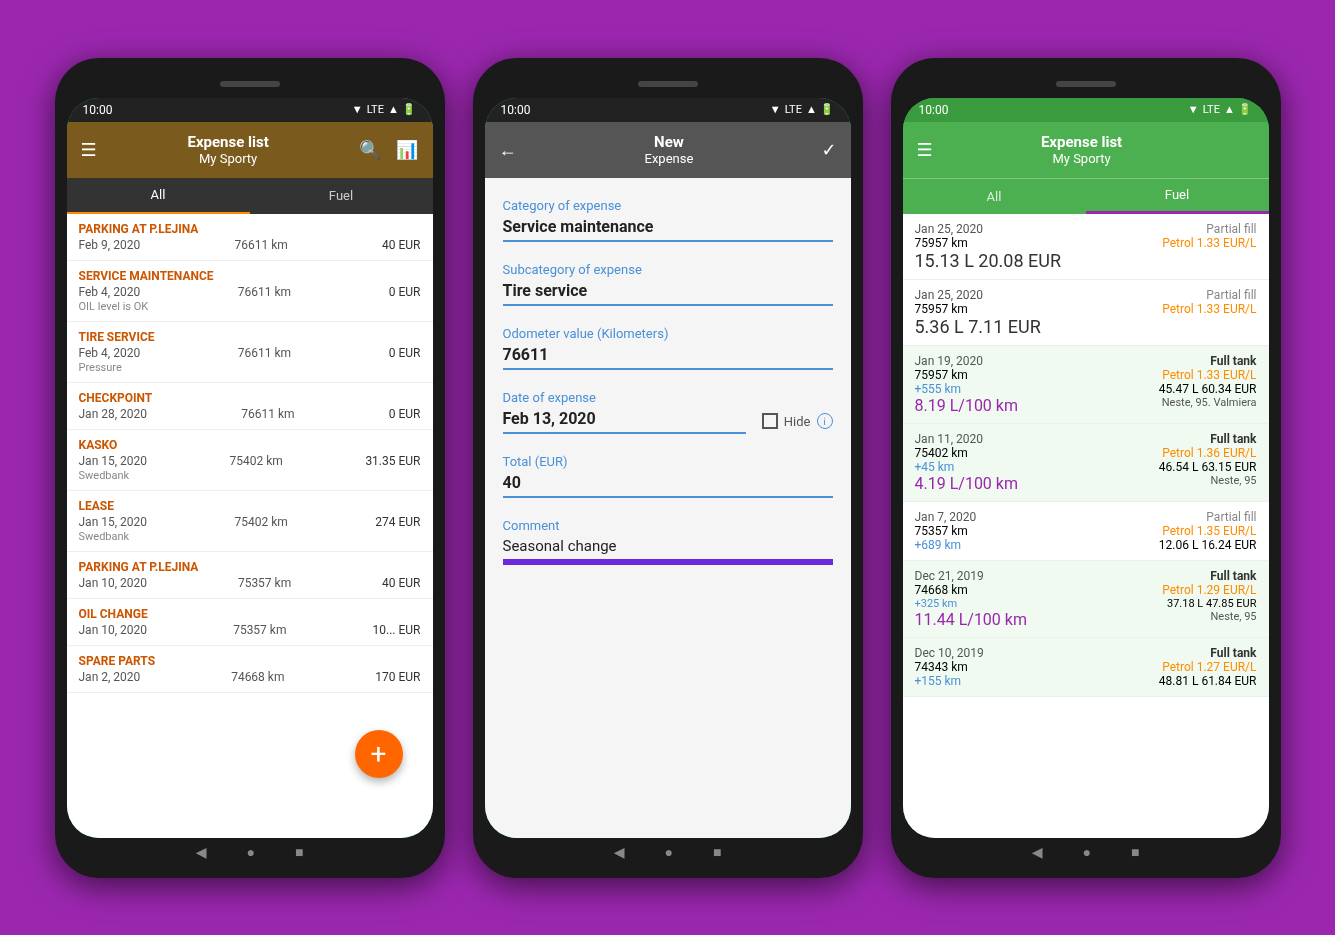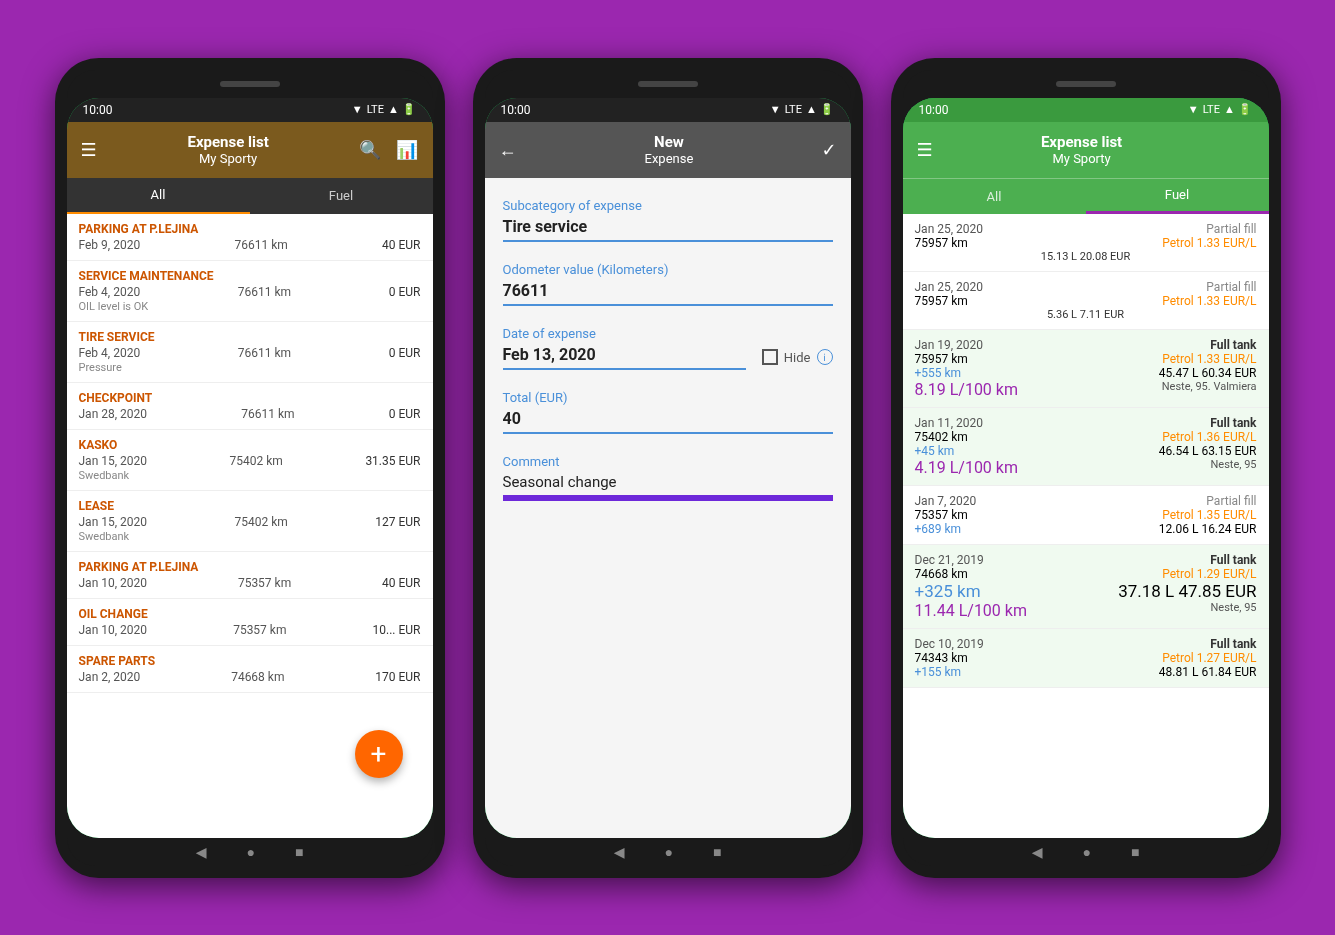--- a/index.html
+++ b/index.html
@@ -301,22 +301,22 @@
       display: flex;
       justify-content: space-between;
       font-size: 12px;
       color: #555;
     }
     .fuel-orange {
       color: #FF8C00;
     }
     .fuel-details-row {
       display: flex;
-      justify-content: center;
-      font-size: 11px;
+      justify-content: flex-start;
+      font-size: 18px;
       color: #333;
     }
     .fuel-efficiency {
       color: #9B27AF;
       font-weight: normal;
       font-size: 16px;
     }
     .fuel-station {
       font-size: 11px;
       color: #555;
@@ -417,21 +417,21 @@
             <span>75402 km</span>
             <span class="expense-amount">31.35 EUR</span>
           </div>
           <div class="expense-note">Swedbank</div>
         </div>
         <div class="expense-item">
           <div class="expense-title">LEASE</div>
           <div class="expense-details">
             <span>Jan 15, 2020</span>
             <span>75402 km</span>
-            <span class="expense-amount">127 EUR</span>
+            <span class="expense-amount">274 EUR</span>
           </div>
           <div class="expense-note">Swedbank</div>
         </div>
         <div class="expense-item">
           <div class="expense-title">PARKING AT P.LEJINA</div>
           <div class="expense-details">
             <span>Jan 10, 2020</span>
             <span>75357 km</span>
             <span class="expense-amount">40 EUR</span>
           </div>
@@ -482,20 +482,24 @@
       <div class="app-header-gray">
         <span class="icon-white">←</span>
         <div style="text-align:center;">
           <div class="header-title-white">New</div>
           <div class="header-subtitle-white">Expense</div>
         </div>
         <span class="icon-white">✓</span>
       </div>
 
       <div class="form-content">
+        <div class="form-field">
+          <div class="form-label">Category of expense</div>
+          <div class="form-value">Service maintenance</div>
+        </div>
         <div class="form-field">
           <div class="form-label">Subcategory of expense</div>
           <div class="form-value">Tire service</div>
         </div>
         <div class="form-field">
           <div class="form-label">Odometer value (Kilometers)</div>
           <div class="form-value">76611</div>
         </div>
         <div class="form-field">
           <div class="form-label">Date of expense</div>
@@ -644,21 +648,21 @@
 
         <div class="fuel-item" style="background:#f0faf0;">
           <div class="fuel-item-header">
             <span>Dec 21, 2019</span>
             <span class="full-tank-label">Full tank</span>
           </div>
           <div style="display:flex;justify-content:space-between;font-size:12px;">
             <span>74668 km</span>
             <span class="fuel-orange">Petrol 1.29 EUR/L</span>
           </div>
-          <div style="display:flex;justify-content:space-between;font-size:17px;">
+          <div style="display:flex;justify-content:space-between;font-size:11px;">
             <span class="km-delta">+325 km</span>
             <span>37.18 L  47.85 EUR</span>
           </div>
           <div style="display:flex;justify-content:space-between;font-size:12px;">
             <span class="fuel-efficiency">11.44 L/100 km</span>
             <span class="fuel-station">Neste,  95</span>
           </div>
         </div>
 
         <div class="fuel-item" style="background:#f0faf0;">

